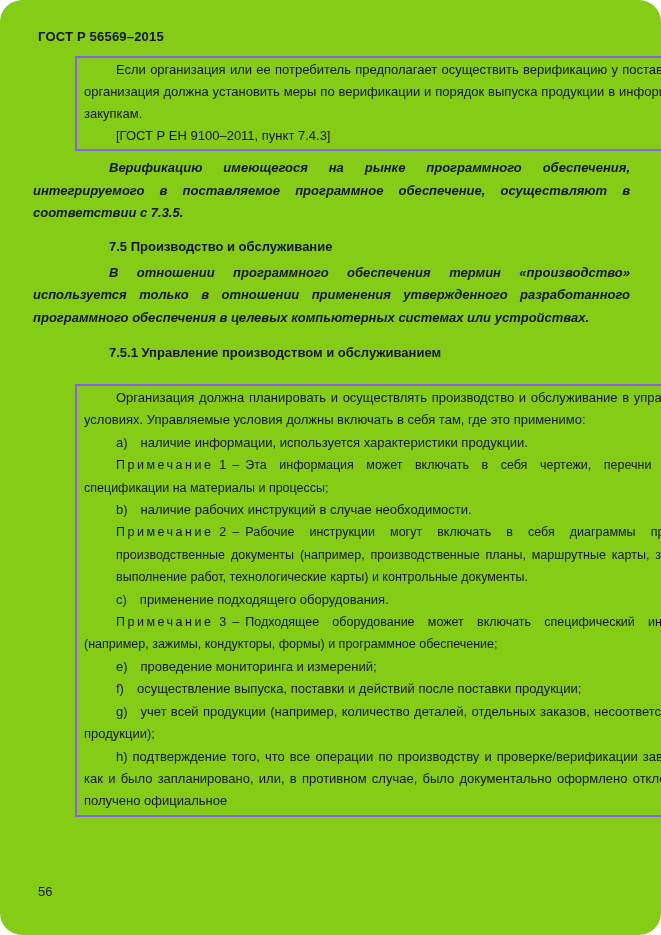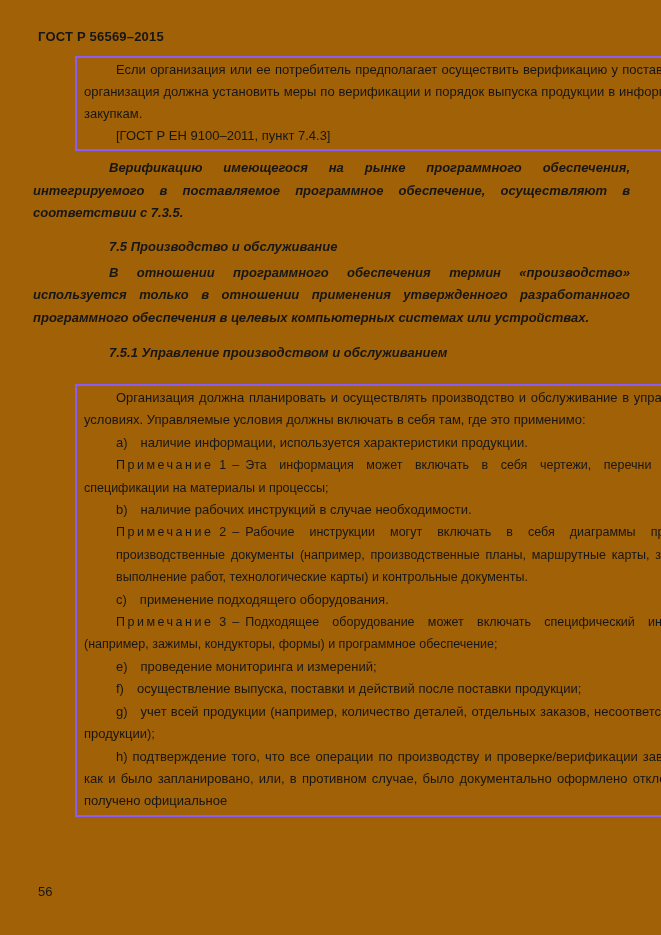--- a/index.html
+++ b/index.html
@@ -1,22 +1,23 @@
 <!DOCTYPE html>
 <html lang="ru"><head>
 <meta charset="utf-8">
 <style>
   html,body{margin:0;padding:0;background:#fff;}
   .page{
     position:relative;
     width:661px;height:935px;
-    background:#a16207;
+    background:#84cc16;
     font-family:"Liberation Sans", sans-serif;
     color:#161616;
     overflow:hidden;
+    border-radius:22px;
   }
   .doc-header{
     position:absolute;left:38px;top:29px;
     font-size:13px;font-weight:bold;letter-spacing:0.2px;
   }
   .content{
     position:absolute;left:33px;top:56px;width:597px;
   }
   .qbox{
     margin-left:42px;width:649px;box-sizing:border-box;
@@ -33,21 +34,20 @@
   .commentary{
     margin:6px 0 0 0;
     font-weight:bold;font-style:italic;
     font-size:13px;line-height:22.5px;
     text-align:justify;text-indent:76px;
   }
   .heading{
     margin:14px 0 7px 0;
     font-weight:bold;font-size:13px;line-height:16px;
     padding-left:76px;
-    font-style:italic;
   }
   .heading.h2{margin:16px 0 9px 0;}
   .qbox2{
     margin-top:23px;
     line-height:22.4px;
   }
   .qbox2 .intro{
     margin:0;text-align:justify;text-indent:32px;
   }
   .li{

